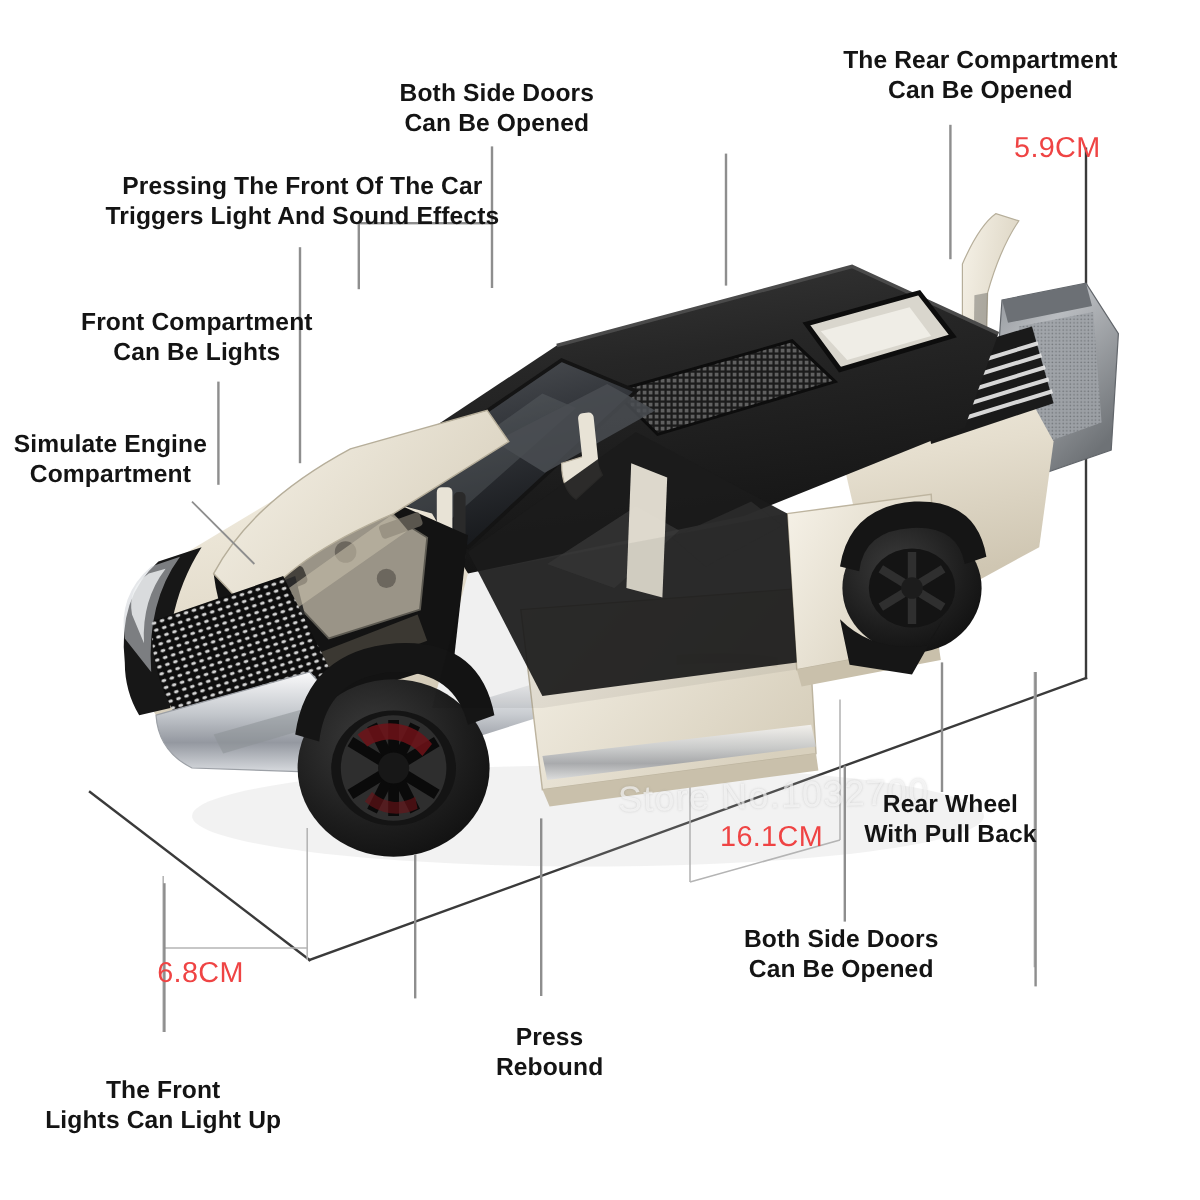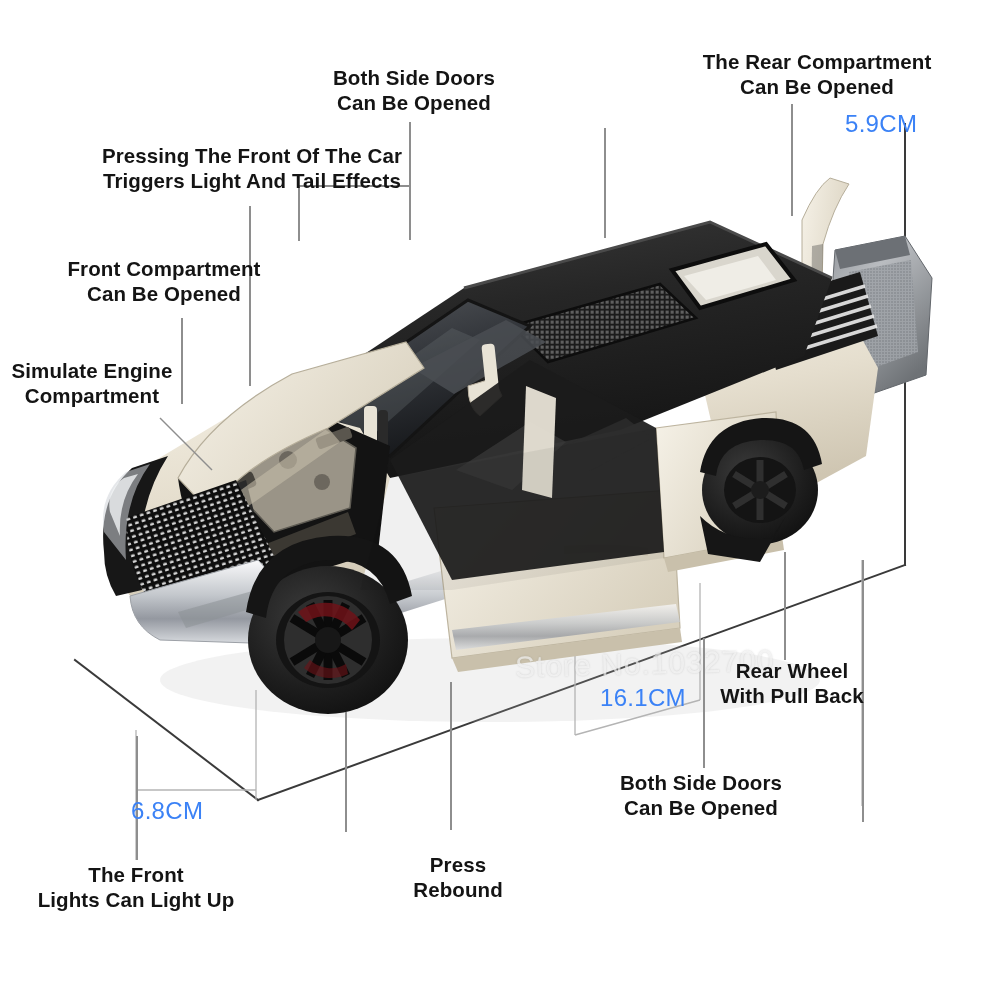--- a/index.html
+++ b/index.html
@@ -6,21 +6,21 @@
   body{width:1000px;height:1000px;overflow:hidden;
        font-family:"Liberation Sans","DejaVu Sans",sans-serif;}
   #stage{position:relative;width:1000px;height:1000px;background:#fff;}
 
   
   .label{position:absolute;color:#141414;font-weight:bold;font-size:20.5px;
          line-height:1.22;letter-spacing:.1px;white-space:pre;}
   .label.ctr{text-align:center;}
 
   
-  .dim{position:absolute;color:#3b82f6;font-weight:normal;font-size:24px;
+  .dim{position:absolute;color:#ef4444;font-weight:normal;font-size:24px;
        letter-spacing:.3px;white-space:nowrap;}
 
   
   .lead{position:absolute;background:#8e8e8e;}
   .lead.v{width:1.5px;}
   .lead.h{height:1.5px;}
 
   
   svg.ov{position:absolute;left:0;top:0;width:1000px;height:1000px;
          overflow:visible;pointer-events:none;}
@@ -295,40 +295,40 @@
   <div class="lead v" style="left:136px;top:736px;height:124px;"></div>
 
   <div class="lead v" style="left:345px;top:712px;height:120px;"></div>
 
   <div class="lead v" style="left:450px;top:682px;height:148px;"></div>
 
   <div class="label ctr" style="left:322px;top:65px;width:184px;">Both Side Doors
 Can Be Opened</div>
 
 
-  <div class="label ctr" style="left:690px;top:38px;width:254px;margin-top:11px;">The Rear Compartment
+  <div class="label ctr" style="left:690px;top:38px;width:254px;">The Rear Compartment
 Can Be Opened</div>
 
   <div class="label ctr" style="left:62px;top:143px;width:380px;">Pressing The Front Of The Car
-Triggers Light And Tail Effects</div>
+Triggers Light And Sound Effects</div>
 
   <div class="label ctr" style="left:56px;top:256px;width:216px;">Front Compartment
-Can Be Opened</div>
+Can Be Lights</div>
 
   <div class="label ctr" style="left:0px;top:358px;width:184px;">Simulate Engine
 Compartment</div>
 
   <div class="label ctr" style="left:712px;top:658px;width:160px;">Rear Wheel
 With Pull Back</div>
 
   <div class="label ctr" style="left:600px;top:770px;width:202px;">Both Side Doors
 Can Be Opened</div>
 
 
-  <div class="label ctr" style="left:18px;top:862px;width:236px;">The Front
+  <div class="label ctr" style="left:18px;top:896px;width:236px;">The Front
 Lights Can Light Up</div>
 
 
   <div class="label ctr" style="left:400px;top:852px;width:116px;">Press
 Rebound</div>
 
   <div class="dim" style="left:845px;top:110px;">5.9CM</div>
 
   <div class="dim" style="left:131px;top:797px;">6.8CM</div>
 

